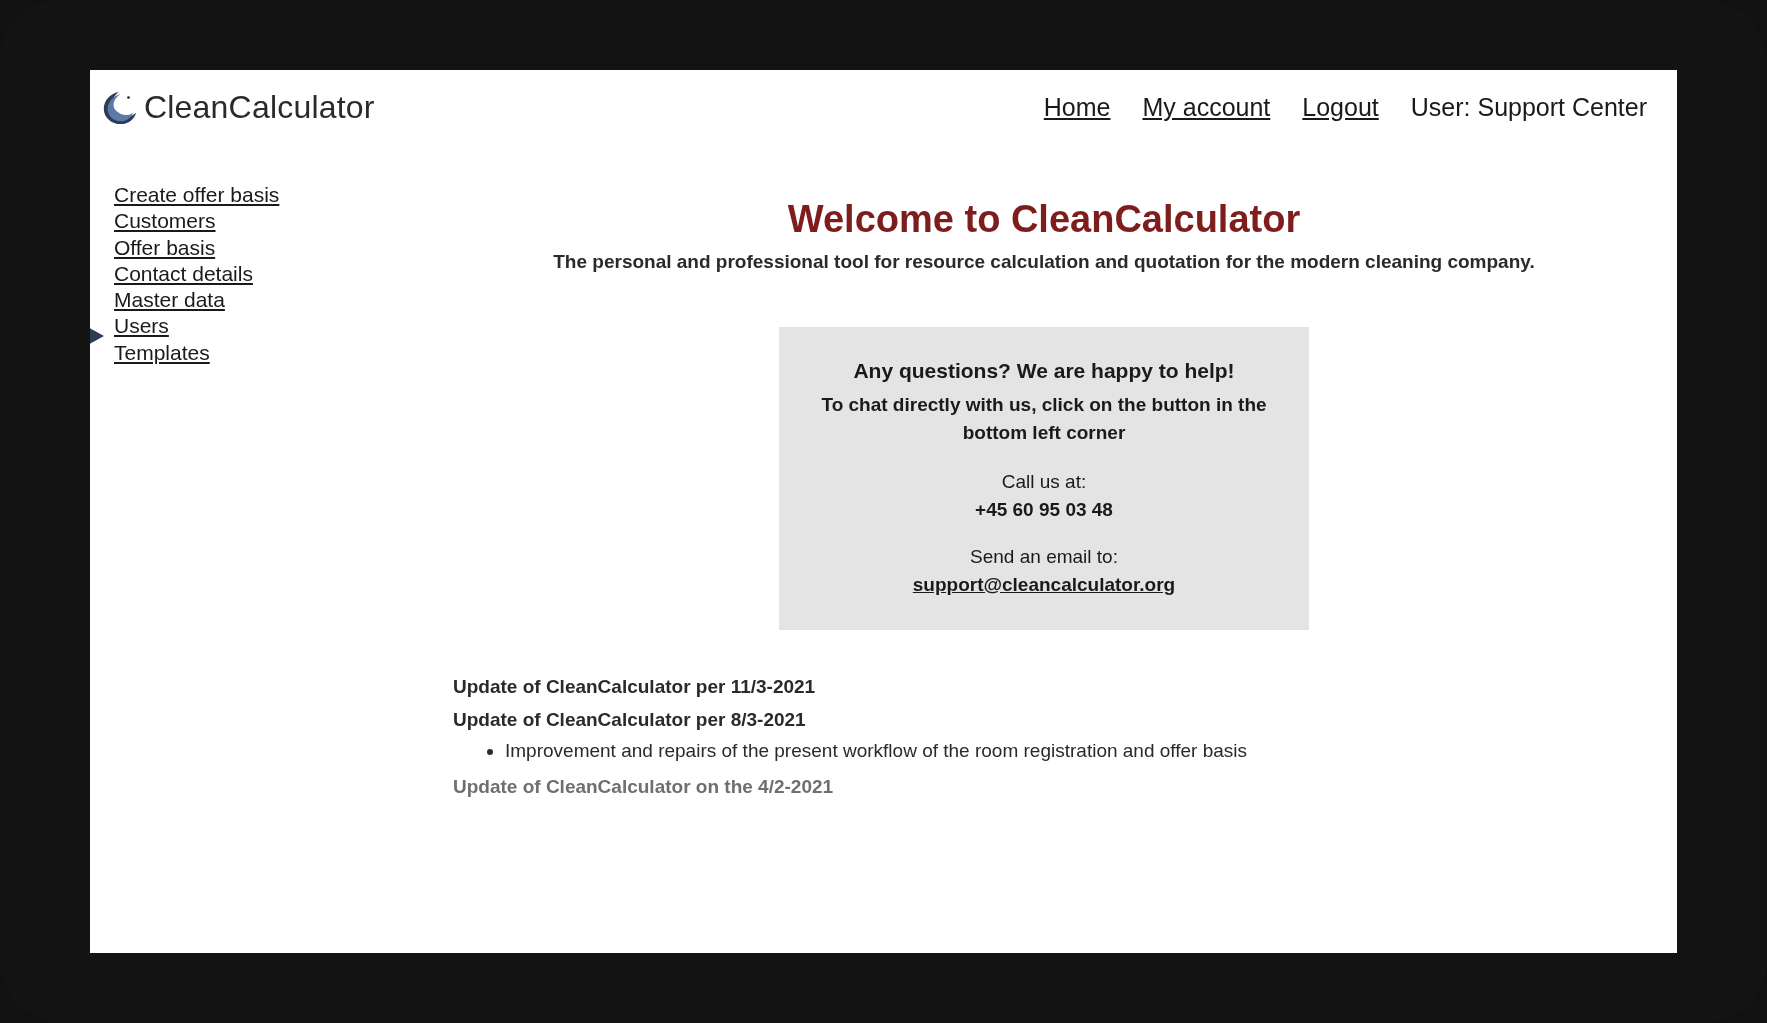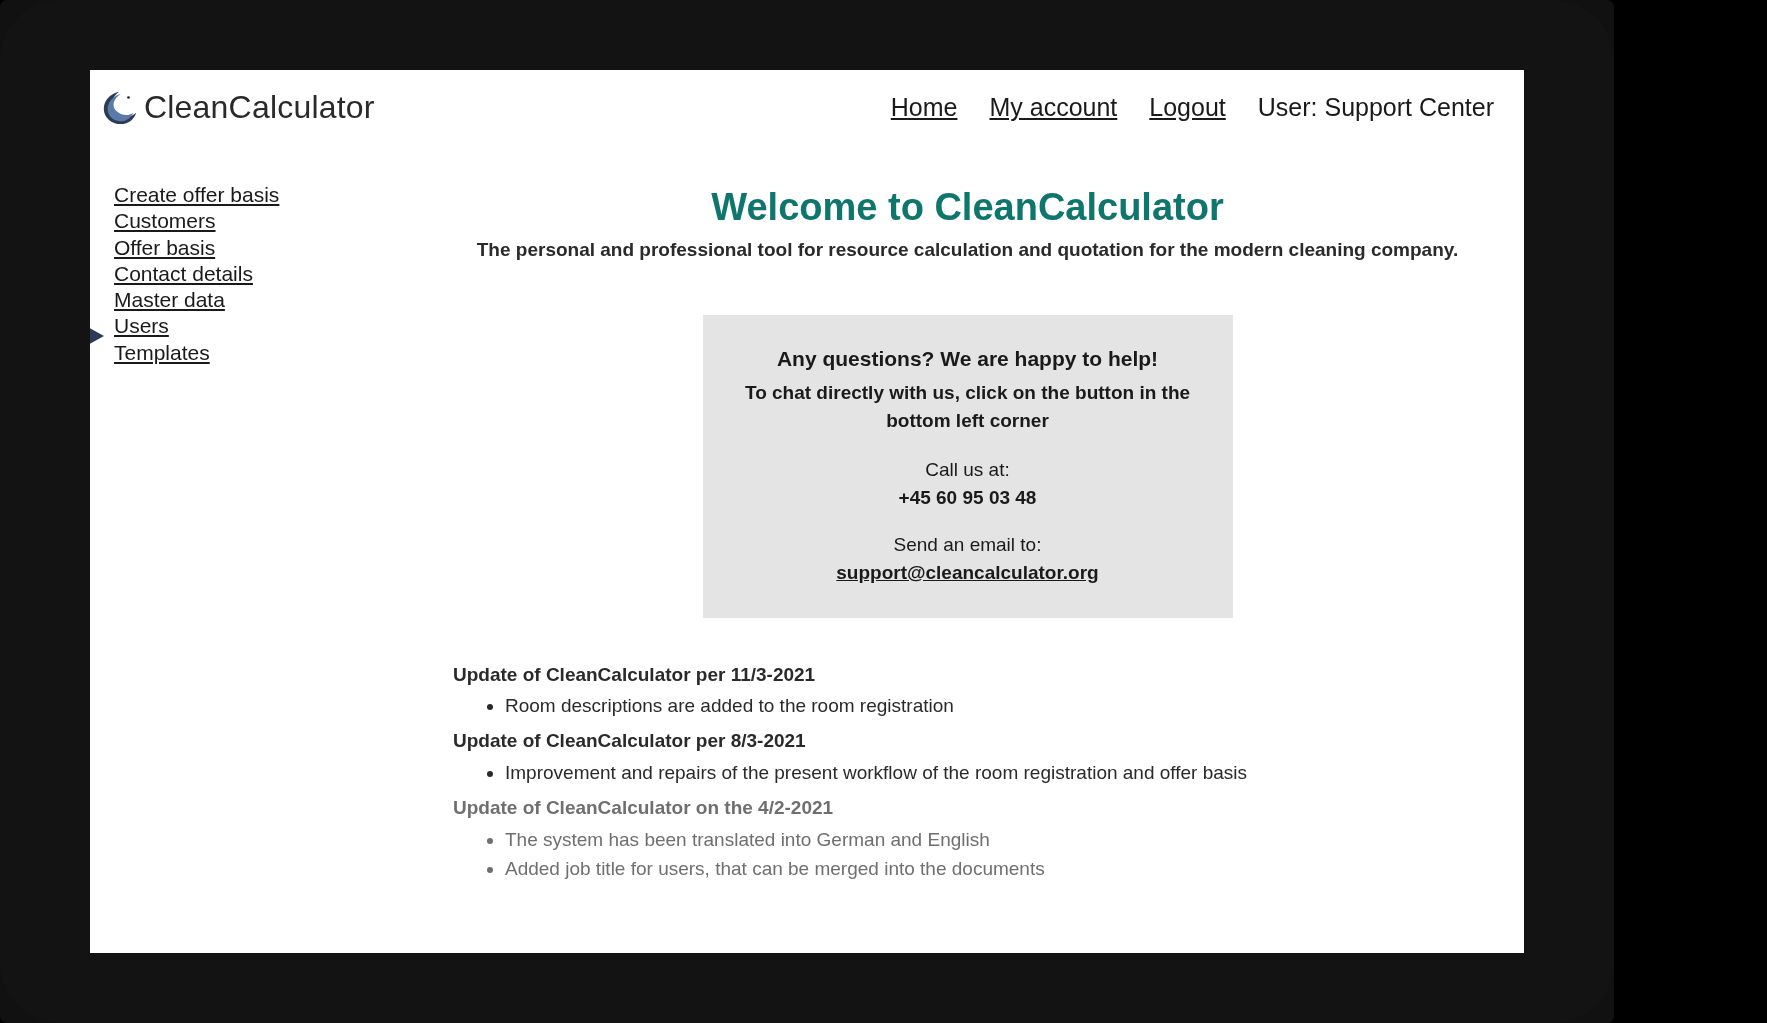--- a/index.html
+++ b/index.html
@@ -8,25 +8,24 @@
     font-family: -apple-system, BlinkMacSystemFont, "Segoe UI", sans-serif;
     color: #1a1a1a;
     width: 1767px;
     height: 1023px;
     overflow: hidden;
     padding: 70px 48px 0 48px;
   }
   
   body { padding: 0; }
   .stage {
-    width: 1614px;
+    width: 1767px;
     height: 1023px;
     background: #111;
     position: relative;
-    border-radius: 7px;
   }
   .device {
     position: absolute;
     left: 0; right: 0; top: 0; bottom: 0;
     background: #131313;
     border-radius: 60px;
     margin: 0;
   }
   .screen {
     position: absolute;
@@ -100,22 +99,22 @@
   }
 
   .main {
     flex: 1;
     padding: 0 40px 0 70px;
   }
   .main h1 {
     text-align: center;
     font-size: 38px;
     font-weight: 700;
-    color: #0f766e;
-    margin-top: 4px;
+    color: #7f1d1d;
+    margin-top: 16px;
     margin-bottom: 10px;
   }
   .subtitle {
     text-align: center;
     font-size: 19px;
     font-weight: 700;
     color: #2a2a2a;
     margin-bottom: 54px;
   }
   .help-box {
@@ -217,31 +216,24 @@
             <div class="q">Any questions? We are happy to help!</div>
             <div class="chat">To chat directly with us, click on the button in the bottom left corner</div>
             <div class="call-lbl">Call us at:</div>
             <div class="phone">+45 60 95 03 48</div>
             <div class="email-lbl">Send an email to:</div>
             <div><a href="#" class="mail">support@cleancalculator.org</a></div>
           </div>
 
           <div class="updates">
             <div class="u-title">Update of CleanCalculator per 11/3-2021</div>
-            <ul>
-              <li>Room descriptions are added to the room registration</li>
-            </ul>
             <div class="u-title">Update of CleanCalculator per 8/3-2021</div>
             <ul>
               <li>Improvement and repairs of the present workflow of the room registration and offer basis</li>
             </ul>
             <div class="u-title dim">Update of CleanCalculator on the 4/2-2021</div>
-            <ul class="dim">
-              <li>The system has been translated into German and English</li>
-              <li>Added job title for users, that can be merged into the documents</li>
-            </ul>
           </div>
         </div>
       </div>
 
     </div>
   </div>
 </div>
 
 </body></html>

